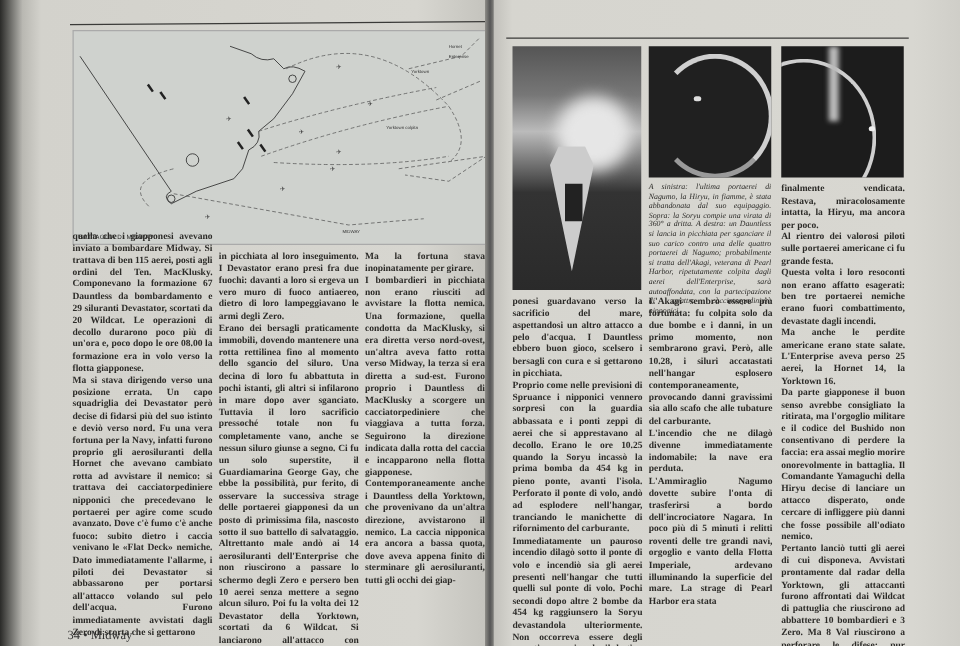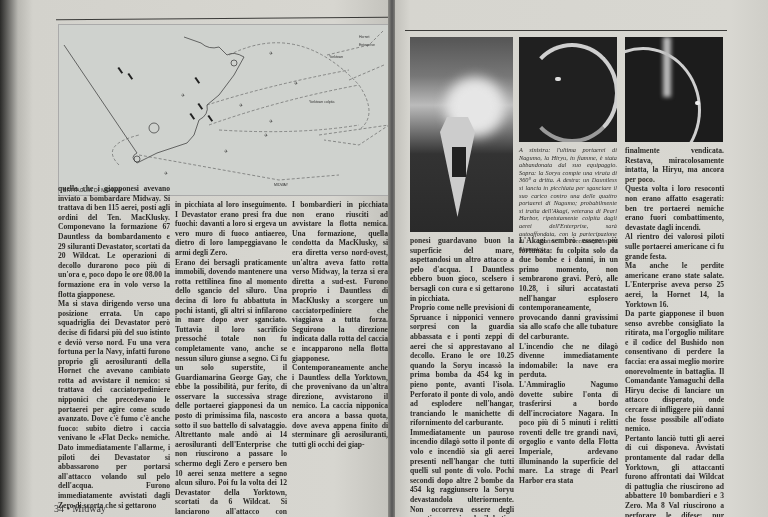--- a/index.html
+++ b/index.html
@@ -83,20 +83,21 @@
 
     <div class="col" style="left:40px;top:184px;width:112px;">
       <p>quella che i giapponesi avevano inviato a bombardare Midway. Si trattava di ben 115 aerei, posti agli ordini del Ten. MacKlusky. Componevano la formazione 67 Dauntless da bombardamento e 29 siluranti Devastator, scortati da 20 Wildcat. Le operazioni di decollo durarono poco più di un'ora e, poco dopo le ore 08.00 la formazione era in volo verso la flotta giapponese.</p>
       <p>Ma si stava dirigendo verso una posizione errata. Un capo squadriglia dei Devastator però decise di fidarsi più del suo istinto e deviò verso nord. Fu una vera fortuna per la Navy, infatti furono proprio gli aerosiluranti della Hornet che avevano cambiato rotta ad avvistare il nemico: si trattava dei cacciatorpediniere nipponici che precedevano le portaerei per agire come scudo avanzato. Dove c'è fumo c'è anche fuoco: subito dietro i caccia venivano le «Flat Deck» nemiche. Dato immediatamente l'allarme, i piloti dei Devastator si abbassarono per portarsi all'attacco volando sul pelo dell'acqua. Furono immediatamente avvistati dagli Zero di scorta che si gettarono</p>
     </div>
     <div class="col" style="left:157px;top:200px;width:112px;">
       <p>in picchiata al loro inseguimento. I Devastator erano presi fra due fuochi: davanti a loro si ergeva un vero muro di fuoco antiaereo, dietro di loro lampeggiavano le armi degli Zero.</p>
       <p>Erano dei bersagli praticamente immobili, dovendo mantenere una rotta rettilinea fino al momento dello sgancio del siluro. Una decina di loro fu abbattuta in pochi istanti, gli altri si infilarono in mare dopo aver sganciato. Tuttavia il loro sacrificio pressoché totale non fu completamente vano, anche se nessun siluro giunse a segno. Ci fu un solo superstite, il Guardiamarina George Gay, che ebbe la possibilità, pur ferito, di osservare la successiva strage delle portaerei giapponesi da un posto di primissima fila, nascosto sotto il suo battello di salvataggio. Altrettanto male andò ai 14 aerosiluranti dell'Enterprise che non riuscirono a passare lo schermo degli Zero e persero ben 10 aerei senza mettere a segno alcun siluro. Poi fu la volta dei 12 Devastator della Yorktown, scortati da 6 Wildcat. Si lanciarono all'attacco con coraggio ma riuscirono solo a farsi massacrare</p>
     </div>
     <div class="col" style="left:274px;top:200px;width:96px;">
+      <p>Ma la fortuna stava inopinatamente per girare.</p>
       <p>I bombardieri in picchiata non erano riusciti ad avvistare la flotta nemica. Una formazione, quella condotta da MacKlusky, si era diretta verso nord-ovest, un'altra aveva fatto rotta verso Midway, la terza si era diretta a sud-est. Furono proprio i Dauntless di MacKlusky a scorgere un cacciatorpediniere che viaggiava a tutta forza. Seguirono la direzione indicata dalla rotta del caccia e incapparono nella flotta giapponese. Contemporaneamente anche i Dauntless della Yorktown, che provenivano da un'altra direzione, avvistarono il nemico. La caccia nipponica era ancora a bassa quota, dove aveva appena finito di sterminare gli aerosiluranti, tutti gli occhi dei giap-</p>
     </div>
 
     <div class="folio" style="left:36px;top:503px;">34 • Midway</div>
   </div>
 
   <div class="gutter"></div>
 
   <div class="page right">
     <div class="rule" style="left:10px;top:30px;width:322px;"></div>
@@ -114,33 +115,33 @@
 
     <div class="photo" style="left:230px;top:37px;width:98px;height:105px;background:#1c1c1c;">
       <div class="wake" style="left:-40px;top:10px;width:110px;height:120px;border:3px solid transparent;border-top-color:#cfcfcf;border-right-color:#cfcfcf;"></div>
       <div style="position:absolute;left:38px;top:0;width:8px;height:60px;background:#bbb;filter:blur(2px);"></div>
       <div style="position:absolute;left:70px;top:64px;width:5px;height:4px;background:#eee;border-radius:2px;"></div>
     </div>
 
     <div class="col caption" style="left:124px;top:146px;width:98px;">A sinistra: l'ultima portaerei di Nagumo, la Hiryu, in fiamme, è stata abbandonata dal suo equipaggio. Sopra: la Soryu compie una virata di 360° a dritta. A destra: un Dauntless si lancia in picchiata per sganciare il suo carico contro una delle quattro portaerei di Nagumo; probabilmente si tratta dell'Akagi, veterana di Pearl Harbor, ripetutamente colpita dagli aerei dell'Enterprise, sarà autoaffondata, con la partecipazione di quattro cacciatorpediniere nipponici.</div>
 
     <div class="col" style="left:15px;top:236px;width:104px;">
-      <p>ponesi guardavano buon la superficie del mare, aspettandosi un altro attacco a pelo d'acqua. I Dauntless ebbero buon gioco, scelsero i bersagli con cura e si gettarono in picchiata.</p>
+      <p>ponesi guardavano verso la sacrificio del mare, aspettandosi un altro attacco a pelo d'acqua. I Dauntless ebbero buon gioco, scelsero i bersagli con cura e si gettarono in picchiata.</p>
       <p>Proprio come nelle previsioni di Spruance i nipponici vennero sorpresi con la guardia abbassata e i ponti zeppi di aerei che si apprestavano al decollo. Erano le ore 10.25 quando la Soryu incassò la prima bomba da 454 kg in pieno ponte, avanti l'isola. Perforato il ponte di volo, andò ad esplodere nell'hangar, tranciando le manichette di rifornimento del carburante.</p>
       <p>Immediatamente un pauroso incendio dilagò sotto il ponte di volo e incendiò sia gli aerei presenti nell'hangar che tutti quelli sul ponte di volo. Pochi secondi dopo altre 2 bombe da 454 kg raggiunsero la Soryu devastandola ulteriormente. Non occorreva essere degli esperti per capire che il destino della nave era segnato. Mentre la Soryu era avvolta da un turbine di fiamme, anche la Kaga fu</p>
     </div>
     <div class="col" style="left:124px;top:236px;width:99px;">
       <p>L'Akagi sembrò essere più fortunata: fu colpita solo da due bombe e i danni, in un primo momento, non sembrarono gravi. Però, alle 10.28, i siluri accatastati nell'hangar esplosero contemporaneamente, provocando danni gravissimi sia allo scafo che alle tubature del carburante.</p>
       <p>L'incendio che ne dilagò divenne immediatamente indomabile: la nave era perduta.</p>
       <p>L'Ammiraglio Nagumo dovette subire l'onta di trasferirsi a bordo dell'incrociatore Nagara. In poco più di 5 minuti i relitti roventi delle tre grandi navi, orgoglio e vanto della Flotta Imperiale, ardevano illuminando la superficie del mare. La strage di Pearl Harbor era stata</p>
     </div>
     <div class="col" style="left:230px;top:146px;width:99px;">
       <p>finalmente vendicata. Restava, miracolosamente intatta, la Hiryu, ma ancora per poco.</p>
+      <p>Al rientro dei valorosi piloti sulle portaerei americane ci fu grande festa.</p>
       <p>Questa volta i loro resoconti non erano affatto esagerati: ben tre portaerei nemiche erano fuori combattimento, devastate dagli incendi.</p>
-      <p>Al rientro dei valorosi piloti sulle portaerei americane ci fu grande festa.</p>
       <p>Ma anche le perdite americane erano state salate. L'Enterprise aveva perso 25 aerei, la Hornet 14, la Yorktown 16.</p>
       <p>Da parte giapponese il buon senso avrebbe consigliato la ritirata, ma l'orgoglio militare e il codice del Bushido non consentivano di perdere la faccia: era assai meglio morire onorevolmente in battaglia. Il Comandante Yamaguchi della Hiryu decise di lanciare un attacco disperato, onde cercare di infliggere più danni che fosse possibile all'odiato nemico.</p>
       <p>Pertanto lanciò tutti gli aerei di cui disponeva. Avvistati prontamente dal radar della Yorktown, gli attaccanti furono affrontati dai Wildcat di pattuglia che riuscirono ad abbattere 10 bombardieri e 3 Zero. Ma 8 Val riuscirono a perforare le difese: pur perdendo 3 aerei, misero a segno 3 bombe sul ponte della Yorktown, due delle quali si infilarono nel fumaiolo e andarono ad esplodere nel ventre della nave.</p>
     </div>
 
     <div class="folio" style="left:292px;top:500px;margin-top:32px;">Midway • 35</div>
   </div>
 </div>
 
 </body></html>

